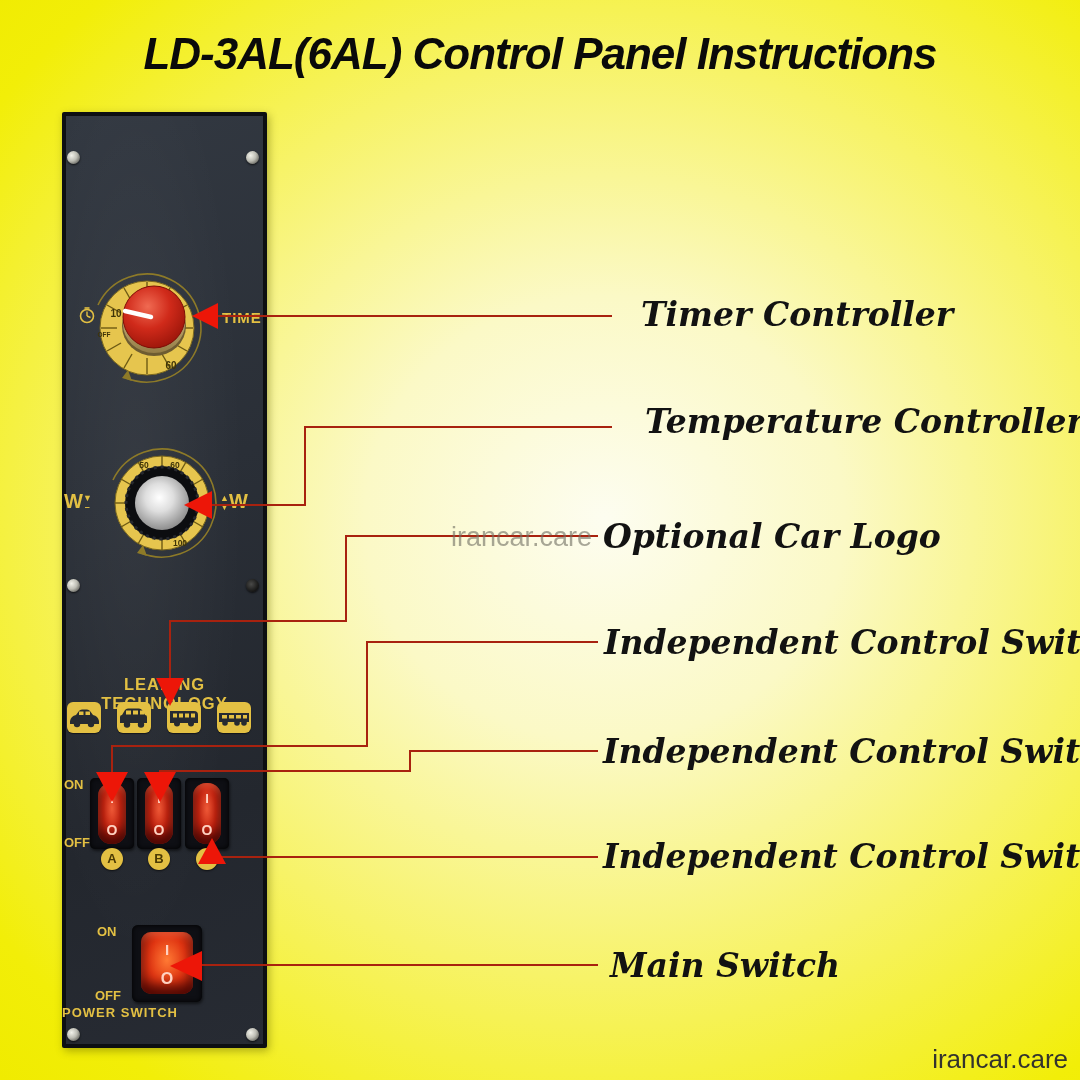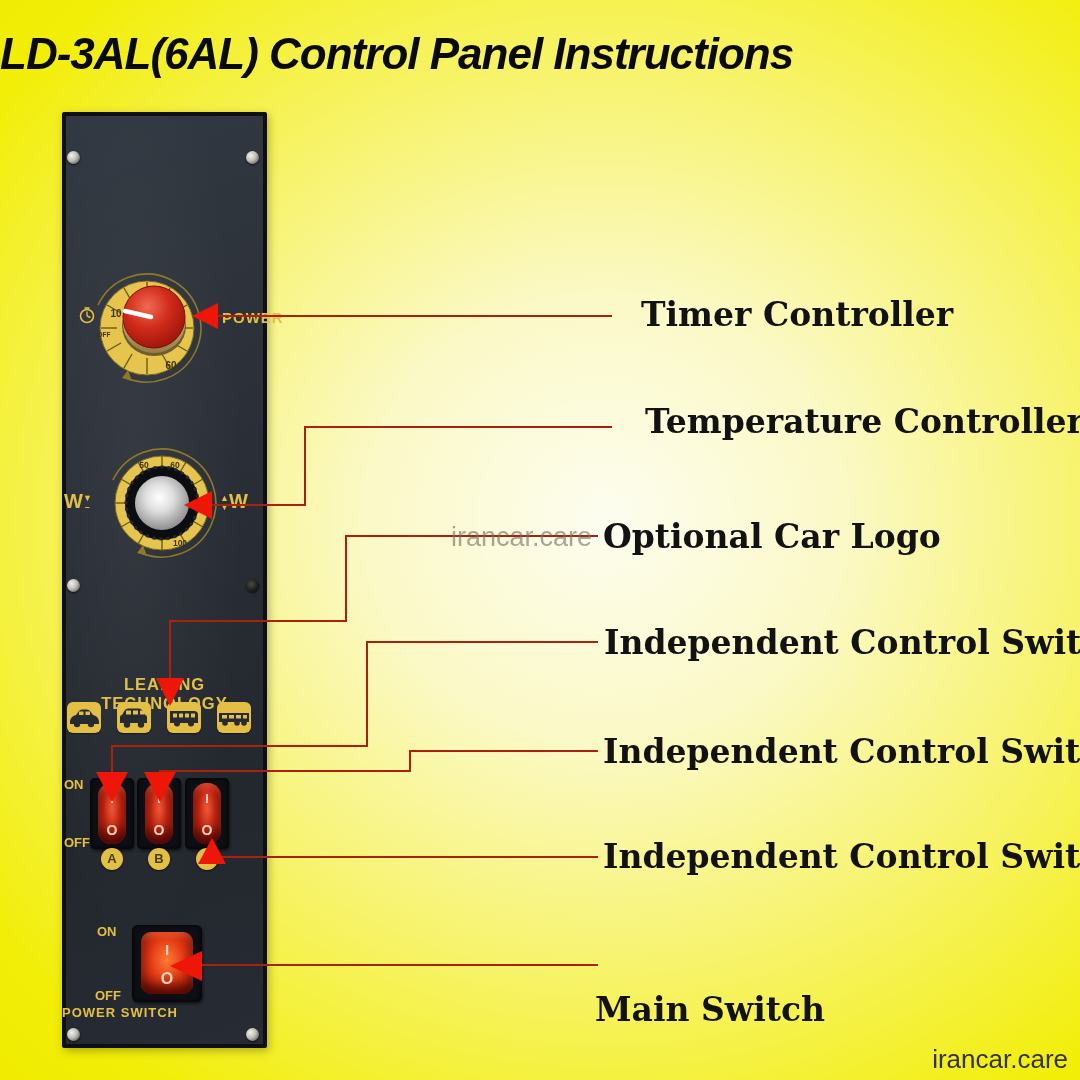--- a/index.html
+++ b/index.html
@@ -1,20 +1,20 @@
 <!DOCTYPE html>
 <html><head>
 <meta charset="utf-8">
 <style>
   html,body{margin:0;padding:0;}
   #stage{position:relative;width:1080px;height:1080px;overflow:hidden;
     background:radial-gradient(ellipse at 56% 48%, #fdfdf0 0%, #fbf9c6 28%, #f7f368 58%, #f2ee08 88%, #f0eb00 100%);
     font-family:"Liberation Sans", sans-serif;}
   
-  .title{position:absolute;left:0;top:26px;width:100%;
+  .title{position:absolute;left:0;top:26px;width:100%;text-align:center;
     font-size:44px;line-height:56px;font-weight:bold;font-style:italic;color:#0a0a0a;letter-spacing:-1px;}
   
   .panel{position:absolute;left:62px;top:112px;width:205px;height:936px;
     background:#0d0f12;border-radius:2px;box-shadow:2px 3px 8px rgba(90,90,0,.45);z-index:1;}
   .panel-face{position:absolute;left:4px;top:4px;right:4px;bottom:4px;
     background:linear-gradient(160deg,#323841 0%, #2a2f37 40%, #23272e 75%, #272b33 100%);}
   .panel-face::after{content:"";position:absolute;inset:0;
     background:radial-gradient(ellipse at 35% 40%, rgba(255,255,255,.05), rgba(0,0,0,0) 60%);}
   .screw{position:absolute;width:13px;height:13px;border-radius:50%;
     background:radial-gradient(circle at 35% 35%, #f2f2ea, #bdbdb4 45%, #73736c 75%, #3c3c38 100%);
@@ -37,21 +37,21 @@
     text-align:center;line-height:22px;font-size:13px;font-weight:bold;color:#4a3a04;
     box-shadow:0 1px 2px rgba(0,0,0,.6);}
   .bezel.main{width:70px;height:77px;border-radius:6px;}
   .bezel.main .rocker{left:9px;top:7px;width:52px;height:62px;border-radius:10px;
     background:radial-gradient(ellipse at 50% 45%, #ff7a34 0%, #e03512 50%, #8d1205 100%);}
   .bezel.main .mk-i{font-size:15px;top:9px;}
   .bezel.main .mk-o{font-size:16px;bottom:6px;}
   .car{position:absolute;width:34px;height:31px;background:#e3c043;border-radius:6px;
     box-shadow:0 1px 1px rgba(0,0,0,.5);}
   
-  .callout{position:absolute;font-family:"DejaVu Serif", serif;font-weight:600;
+  .callout{position:absolute;font-family:"DejaVu Serif", serif;font-style:italic;font-weight:600;
     font-size:33px;line-height:42px;color:#121212;z-index:6;white-space:nowrap;}
   
   #overlay{position:absolute;left:0;top:0;z-index:5;pointer-events:none;}
   
   .wm-center{position:absolute;left:451px;top:522px;font-size:27px;color:rgba(115,113,100,.62);z-index:7;}
   .wm-corner{position:absolute;right:12px;top:1044px;font-size:26px;color:#33332e;z-index:7;}
   .wlab{position:absolute;font-weight:bold;color:#e3c043;font-size:20px;z-index:2;}
   .wtri{font-size:9px;line-height:9px;display:inline-block;vertical-align:middle;text-align:center;}
 </style>
 </head>
@@ -109,21 +109,21 @@
           <line x1="37" y1="20" x2="45" y2="34"></line>
       </g>
       <text x="29" y="49" font-size="10" font-weight="bold" fill="#3f3408" text-anchor="middle">10</text>
       <text x="17" y="69" font-size="6.5" font-weight="bold" fill="#3f3408" text-anchor="middle">OFF</text>
       <text x="84" y="101" font-size="10" font-weight="bold" fill="#3f3408" text-anchor="middle">60</text>
       <ellipse cx="67" cy="58" rx="32" ry="30" fill="#6e5c31"></ellipse>
       <ellipse cx="67" cy="56" rx="31" ry="29" fill="url(#skirtGrad)"></ellipse>
       <circle cx="67" cy="49" r="31" fill="url(#redGrad)" stroke="#7e0e06" stroke-width="1"></circle>
       <line x1="64" y1="49" x2="38" y2="43" stroke="#ffffff" stroke-width="4.5" stroke-linecap="round"></line>
     </svg>
-    <div class="ptext" style="left:160px;top:197px;font-size:15px;letter-spacing:1px;">POWER</div>
+    <div class="ptext" style="left:160px;top:197px;font-size:15px;letter-spacing:1px;">TIME</div>
 
     <svg width="120" height="120" viewBox="0 0 120 120" style="position:absolute;left:40px;top:331px;">
       <defs>
         <radialGradient id="silverGrad" cx="0.45" cy="0.4" r="0.75">
           <stop offset="0%" stop-color="#ffffff"></stop>
             <stop offset="35%" stop-color="#dedede"></stop>
           <stop offset="70%" stop-color="#a0a0a0"></stop>
             <stop offset="100%" stop-color="#6d6d6d"></stop>
         </radialGradient>
       </defs>
@@ -259,18 +259,18 @@
       <polygon points="170,966 202,951 202,981"></polygon>
     </g>
   </svg>
 
   <div class="callout" style="left:641px;top:294px;">Timer Controller</div>
   <div class="callout" style="left:645px;top:401px;">Temperature Controller</div>
   <div class="callout" style="left:603px;top:516px;">Optional Car Logo</div>
   <div class="callout" style="left:604px;top:622px;">Independent Control Switch1</div>
   <div class="callout" style="left:603px;top:731px;">Independent Control Switch2</div>
   <div class="callout" style="left:603px;top:836px;">Independent Control Switch3</div>
-  <div class="callout" style="left:595px;top:945px;margin-top:44px;">Main Switch</div>
+  <div class="callout" style="left:610px;top:945px;">Main Switch</div>
 
   <div class="wm-center">irancar.care</div>
   <div class="wm-corner">irancar.care</div>
 
 </div>
 
 </body></html>

